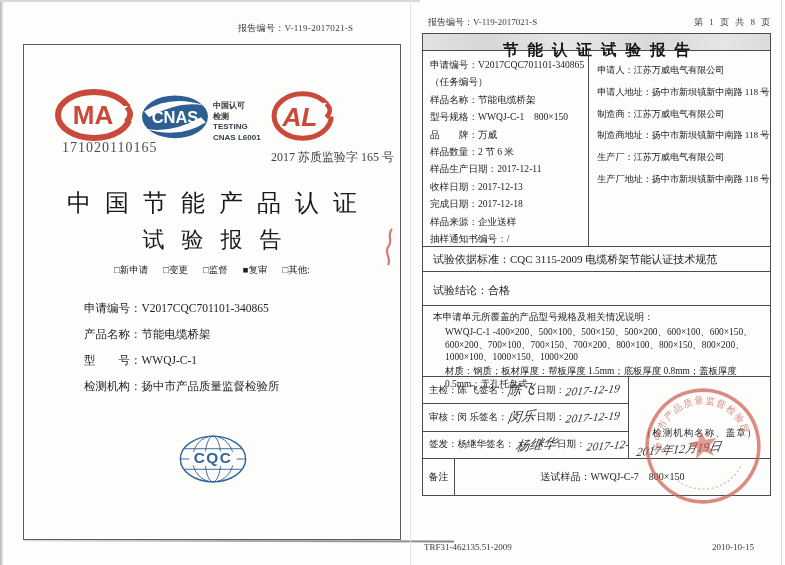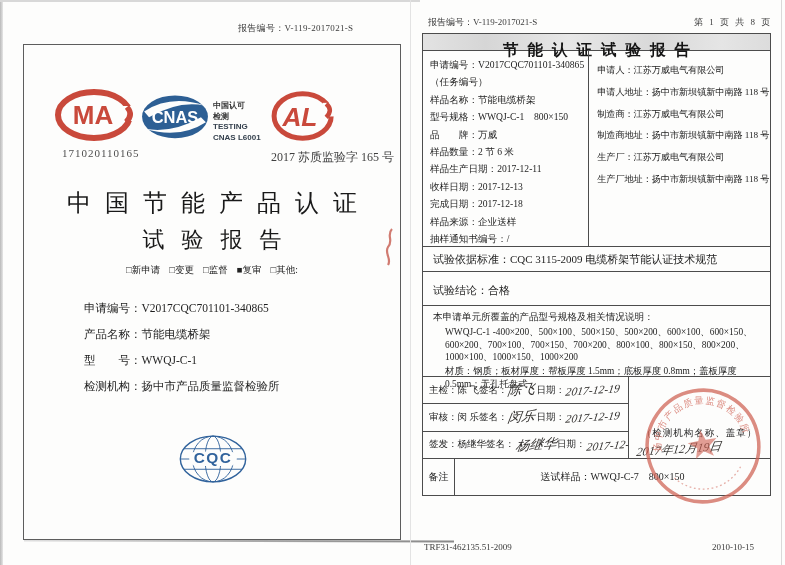--- a/index.html
+++ b/index.html
@@ -16,27 +16,27 @@
 
   
   .l-reportno{left:238px;top:22px;font-size:9px;color:#3c3c3c;letter-spacing:.3px;}
   .l-frame{left:23px;top:44px;width:376px;height:494px;border:1px solid #5d5d5d;}
   .logo-cma{left:30px;top:42px;width:82px;height:58px;}
   .logo-cnas{left:116px;top:48px;width:70px;height:48px;}
   .accred{left:189px;top:36px;font-family:"Liberation Sans",sans-serif;font-size:8px;
           font-weight:700;color:#35414e;line-height:10.5px;margin-top:20px;}
   .accred div:nth-child(1),.accred div:nth-child(2){color:#333;}
   .logo-cal{left:246px;top:40px;width:68px;height:62px;}
-  .cap-cma{left:38px;top:102px;font-size:11px;color:#4e4e4e;letter-spacing:1px;}
+  .cap-cma{left:38px;top:95px;font-size:14px;color:#4e4e4e;letter-spacing:1px;}
   .cap-cal{left:247px;top:104px;font-size:12px;color:#3f3f3f;}
   .l-title1{left:0;top:142px;width:100%;text-align:center;font-size:24px;letter-spacing:14px;
             padding-left:14px;box-sizing:border-box;color:#191919;}
   .l-title2{left:0;top:180px;width:100%;text-align:center;font-size:22px;letter-spacing:17px;
             padding-left:17px;box-sizing:border-box;color:#191919;}
-  .l-checks{left:0;top:219px;width:100%;display:flex;justify-content:center;gap:9px;
+  .l-checks{left:0;top:219px;width:100%;display:flex;justify-content:center;gap:15px;
             font-size:9.5px;color:#222;}
   .l-fields{left:60px;top:250px;font-size:11.5px;line-height:26px;}
   .logo-cqc{left:154px;top:388px;width:70px;height:52px;}
   .red-mark{left:358px;top:182px;width:16px;height:40px;}
 
   
   .r-reportno{left:428px;top:16px;font-size:9px;color:#3c3c3c;}
   .r-pageno{left:694px;top:16px;font-size:9px;color:#3c3c3c;letter-spacing:2px;}
   .r-table{left:422px;top:33px;width:347px;border:1px solid #4c4c4c;background:#fdfdfc;}
   .rrow{border-bottom:1px solid #4c4c4c;box-sizing:border-box;}

